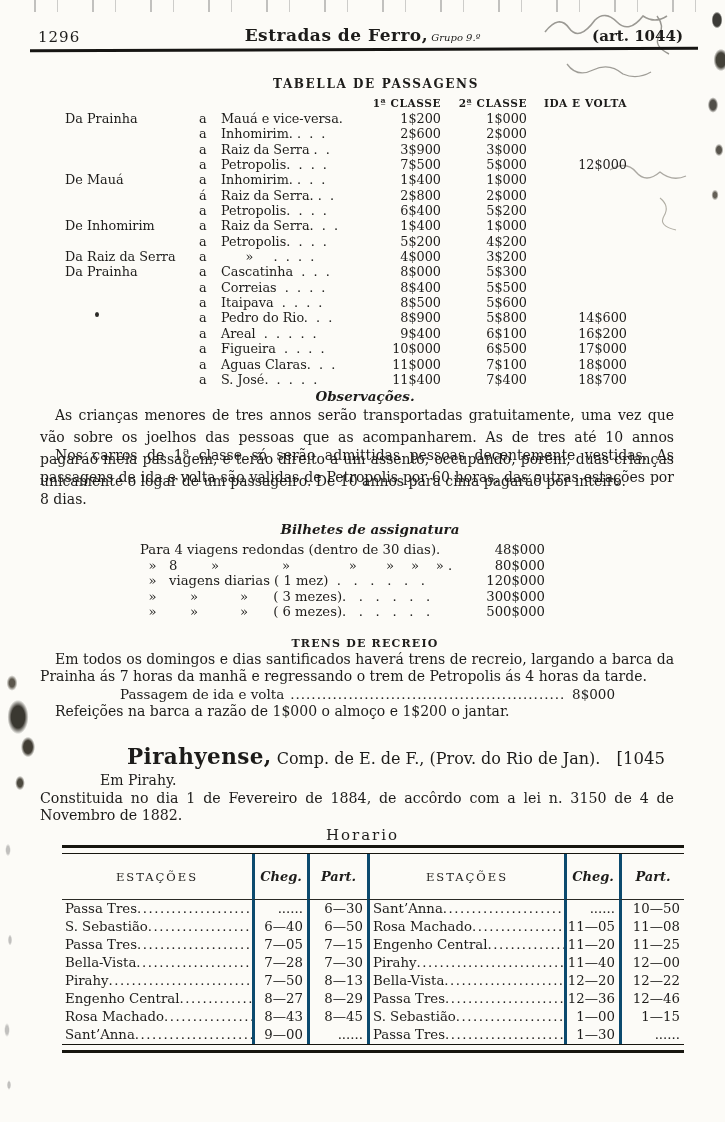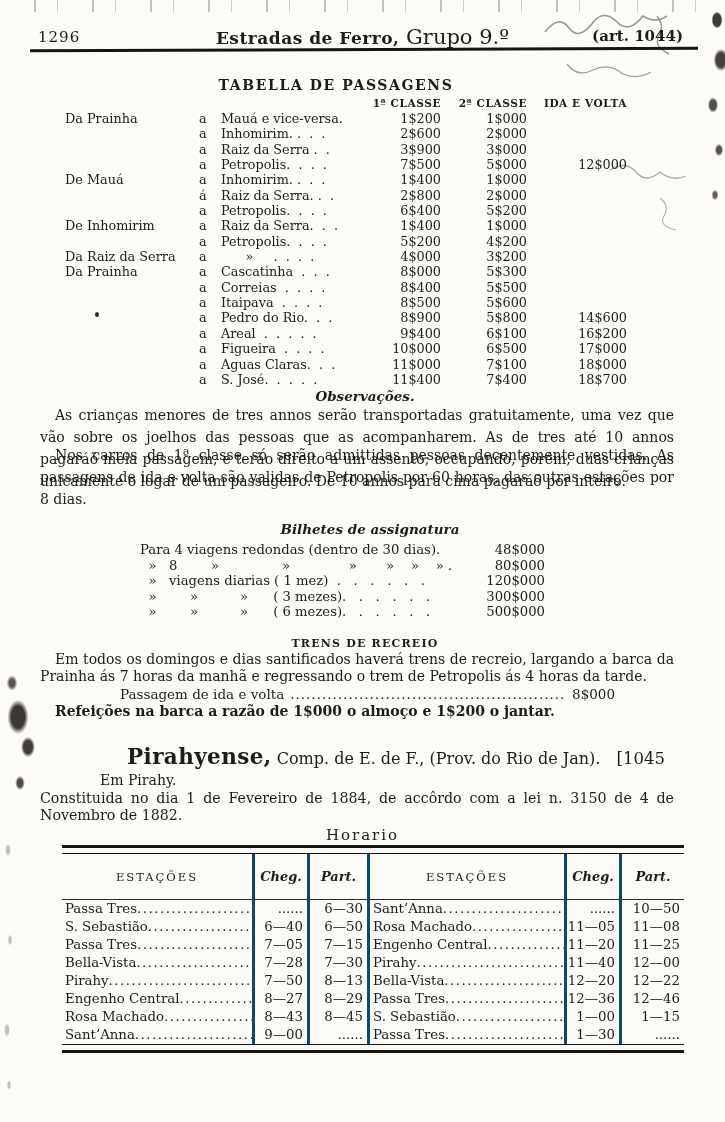--- a/index.html
+++ b/index.html
@@ -6,26 +6,26 @@
   .page{
     position:relative;width:725px;height:1122px;margin:0 auto;
     background:#fcfbf7;overflow:hidden;color:#1d1c1a;
     font-family:"DejaVu Serif","Liberation Serif",serif;
   }
   
   .masthead{position:absolute;left:0;top:24px;width:725px;height:24px;}
   .pgnum{position:absolute;left:38px;top:4px;font-size:15px;letter-spacing:1px;}
   .htitle{position:absolute;left:0;width:725px;text-align:center;top:1px;font-size:17px;}
   .htitle .tb{font-weight:bold;letter-spacing:0.5px;}
-  .htitle .tn{font-size:21px;}
+  .htitle .tn{font-size:10px;font-style:italic;}
   .hart{position:absolute;right:42px;top:3px;font-size:15px;font-weight:bold;}
   .toprule{position:absolute;left:30px;top:48px;width:668px;height:3px;background:#161513;transform:rotate(-0.2deg);}
   
   .ft-title{position:absolute;left:0;top:77px;width:672px;text-align:center;
-    font-size:14px;font-weight:bold;letter-spacing:1.6px;}
+    font-size:12px;font-weight:bold;letter-spacing:1.6px;padding-left:40px;}
   .ft-grid{display:grid;grid-template-columns:132px 20px 152px 72px 86px 100px;}
   .ft-heads{position:absolute;left:65px;top:97px;width:562px;font-size:10.5px;letter-spacing:0.6px;font-weight:bold;}
   .ft-heads span{text-align:right;white-space:nowrap;}
   .ft-rows{position:absolute;left:65px;top:111px;width:562px;font-size:12.8px;}
   .fare-row{height:15.35px;line-height:15.3px;}
   .fare-row .fo{white-space:nowrap;}
   .fare-row .fc{text-align:left;padding-left:2px;}
   .fare-row .fd{white-space:pre;padding-left:4px;}
   .fare-row .fv{text-align:right;white-space:nowrap;}
   .mark-dot{position:absolute;left:95px;top:312px;width:4px;height:5px;border-radius:50%;background:#2a2926;}
@@ -44,21 +44,21 @@
   .bil-row .bv{margin-left:auto;white-space:nowrap;}
   
   .tr-title{position:absolute;left:0;top:637px;width:730px;text-align:center;
     font-size:11px;letter-spacing:1.2px;font-weight:600;}
   .tr-para{top:651px;line-height:16.6px;}
   .pass-line{position:absolute;left:120px;top:686px;width:495px;display:flex;
     font-size:13.5px;line-height:16px;}
   .pass-line .dotfill{flex:1;overflow:hidden;white-space:nowrap;margin:0 6px;}
   .pass-line .dotfill::after{content:"........................................................................";letter-spacing:1px;}
   .pass-line .pv{white-space:nowrap;}
-  .ref-line{position:absolute;left:40px;top:703px;width:640px;font-size:14px;text-indent:15px;font-weight:bold;}
+  .ref-line{position:absolute;left:40px;top:703px;width:640px;font-size:14px;text-indent:15px;}
   
   .comp-line{position:absolute;left:95px;right:60px;top:744px;display:flex;align-items:baseline;}
   .comp-name{font-size:21.5px;font-weight:800;letter-spacing:0.4px;margin-left:32px;}
   .comp-rest{font-size:16px;margin-left:5px;white-space:nowrap;}
   .comp-ref{font-size:16.5px;margin-left:auto;}
   .comp-loc{position:absolute;left:100px;top:772px;font-size:14px;}
   .comp-const{top:790px;line-height:17px;text-indent:0;font-size:14.2px;}
   .hor-title{position:absolute;left:0;top:826px;width:725px;text-align:center;
     font-size:15px;letter-spacing:2px;}
   

